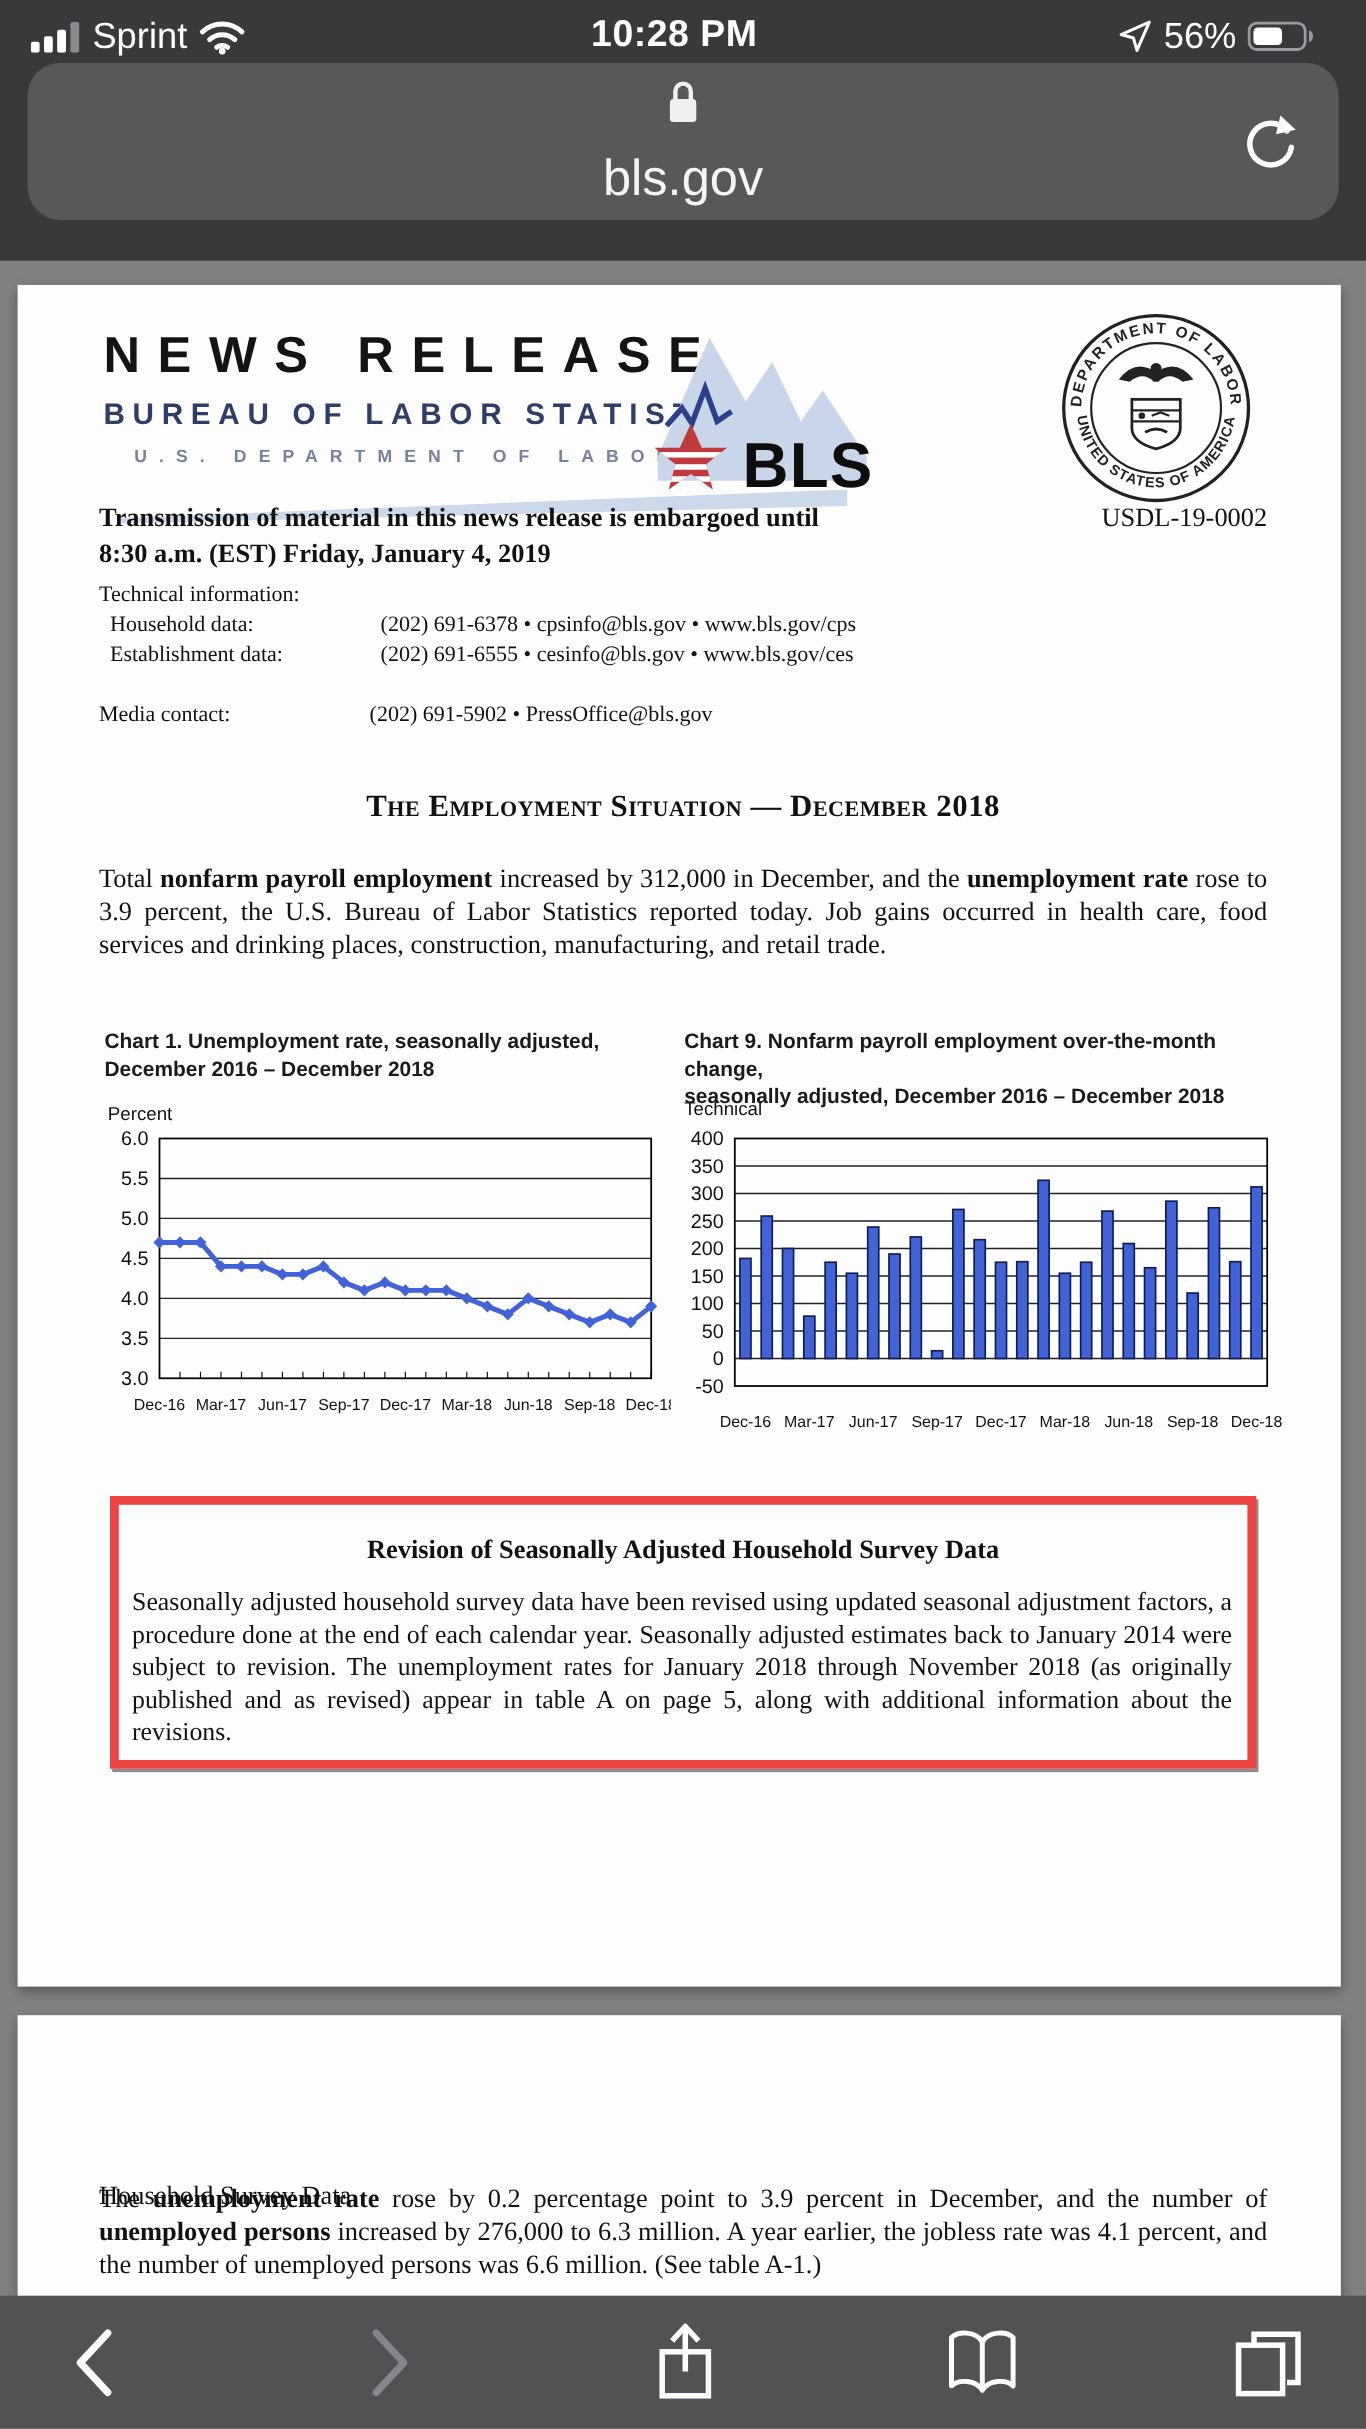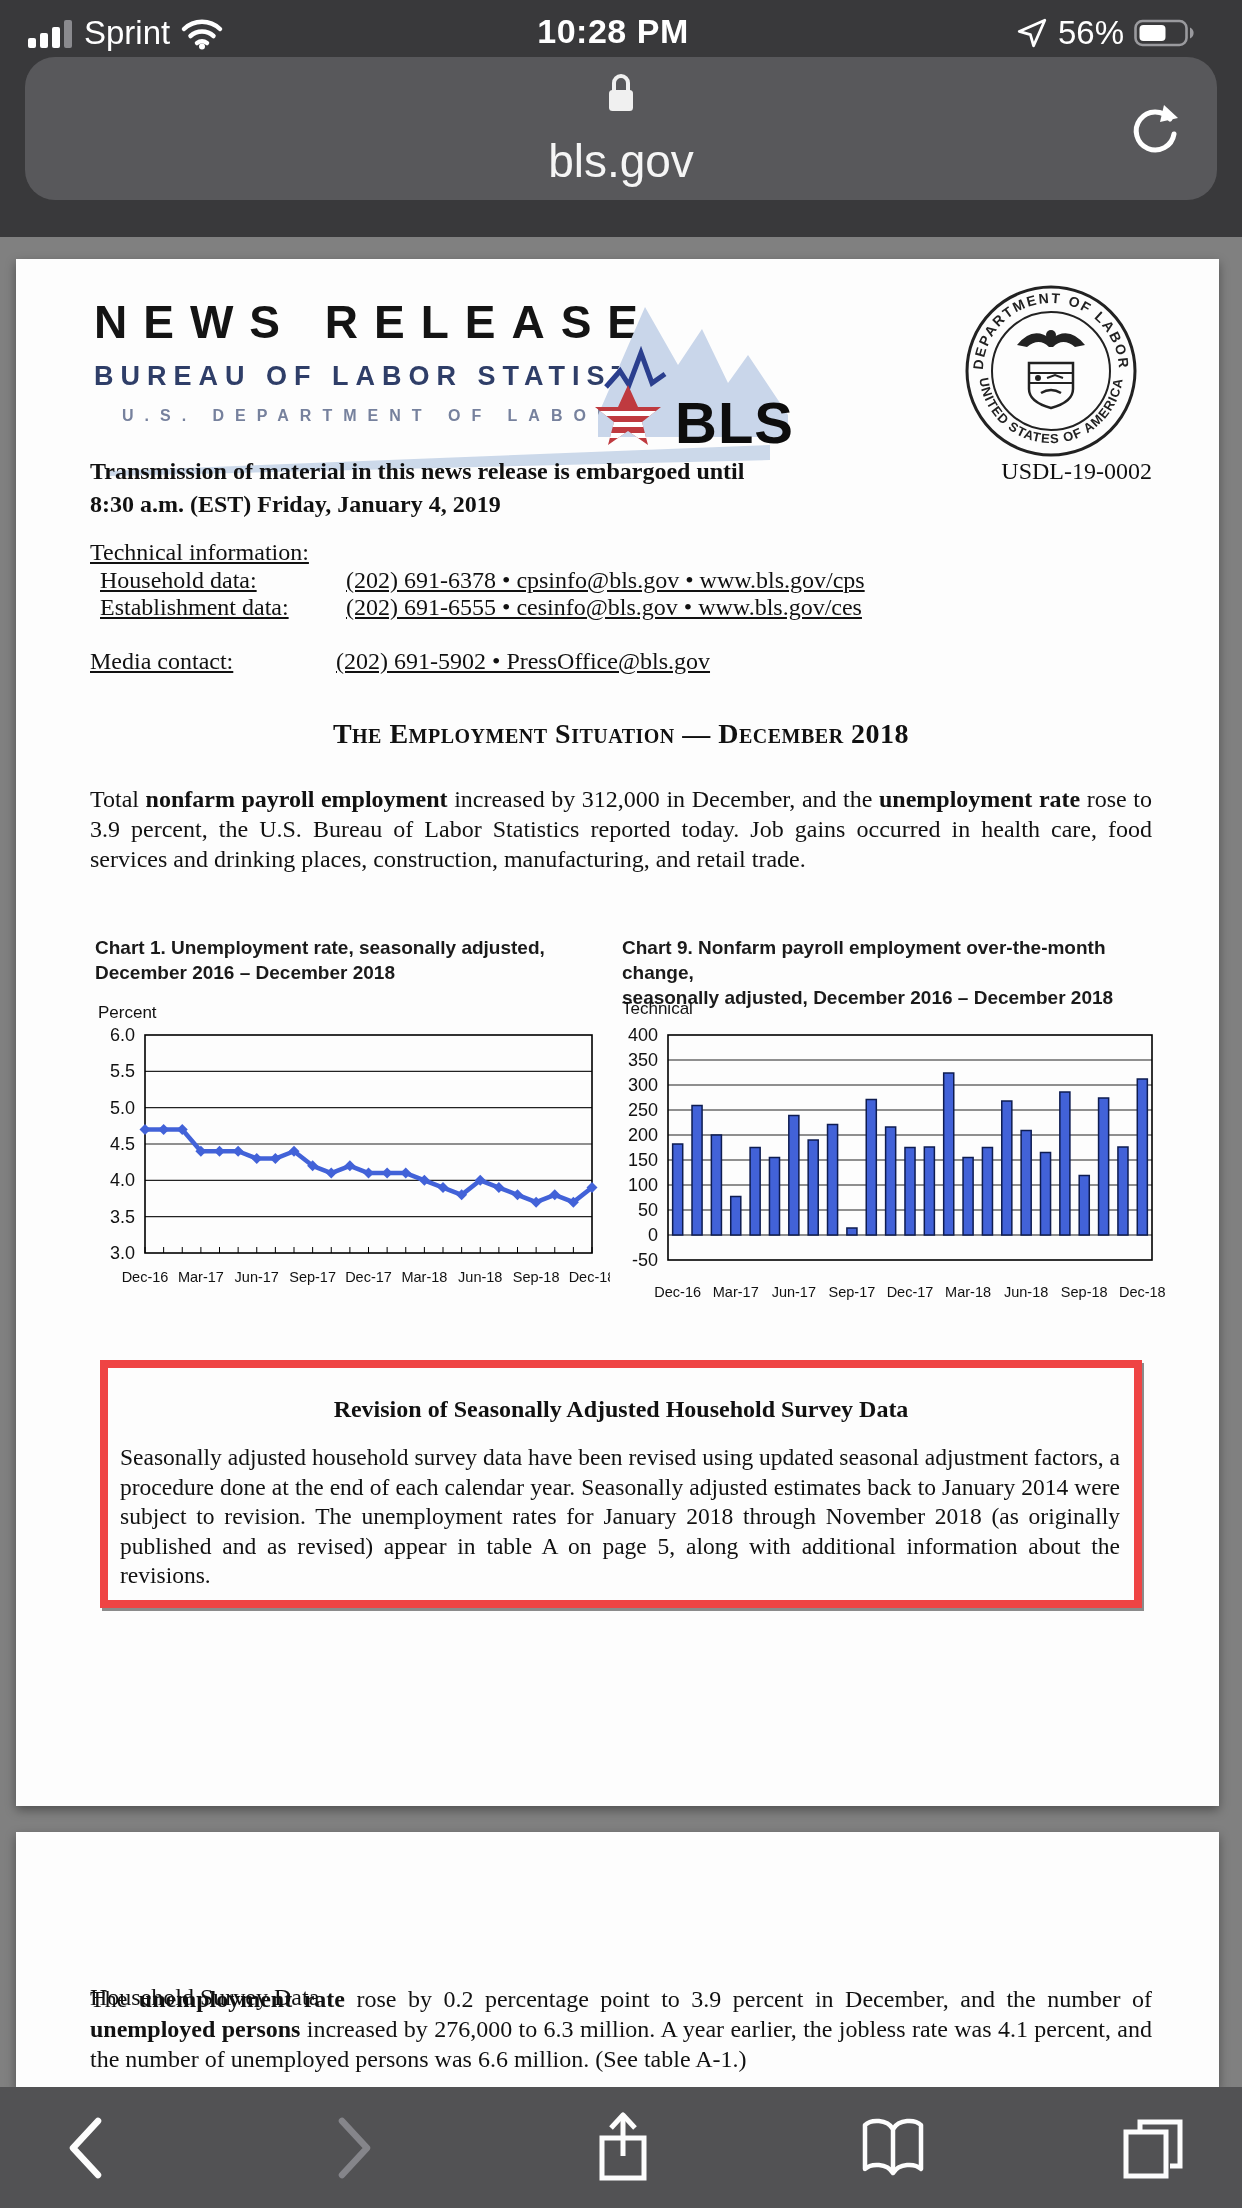--- a/index.html
+++ b/index.html
@@ -28,21 +28,21 @@
   .mh-title{position:absolute;left:4px;top:0;font-size:46px;font-weight:700;letter-spacing:16px;color:#141414;}
   .mh-org{position:absolute;left:4px;top:66px;font-size:27px;font-weight:700;letter-spacing:7px;color:#2f3e68;}
   .mh-dept{position:absolute;left:4px;top:112px;font-size:16px;font-weight:700;letter-spacing:11px;color:#76819d;margin-left:28px;}
   .mh-swoosh{position:absolute;left:20px;top:150px;}
   .mh-graphic{position:absolute;left:500px;top:-10px;}
   .mh-seal{position:absolute;left:873px;top:-12px;}
   
   .embargo{position:absolute;left:74px;top:196px;width:1062px;display:flex;justify-content:space-between;
            font-size:24px;line-height:33px;font-weight:700;}
   .usdl{font-weight:400;}
-  .contacts{position:absolute;left:74px;top:280px;width:1062px;font-size:24px;line-height:27.5px;text-decoration:underline;}
+  .contacts{position:absolute;left:74px;top:268px;width:1062px;font-size:20px;line-height:27.5px;}
   .contact-row{display:flex;}
   .contact-row.indent{padding-left:10px;}
   .contact-label{width:246px;flex:0 0 246px;}
   .media-row{margin-top:26px;display:flex;}
   .media-row .contact-label{padding-left:0;}
   
   .doc-title{position:absolute;left:74px;top:459px;width:1062px;text-align:center;
              font-size:28px;font-weight:700;font-variant:small-caps;letter-spacing:.5px;}
   .intro{position:absolute;left:74px;top:525px;width:1062px;font-size:24px;line-height:30px;text-align:justify;}
   .b{font-weight:700;}

